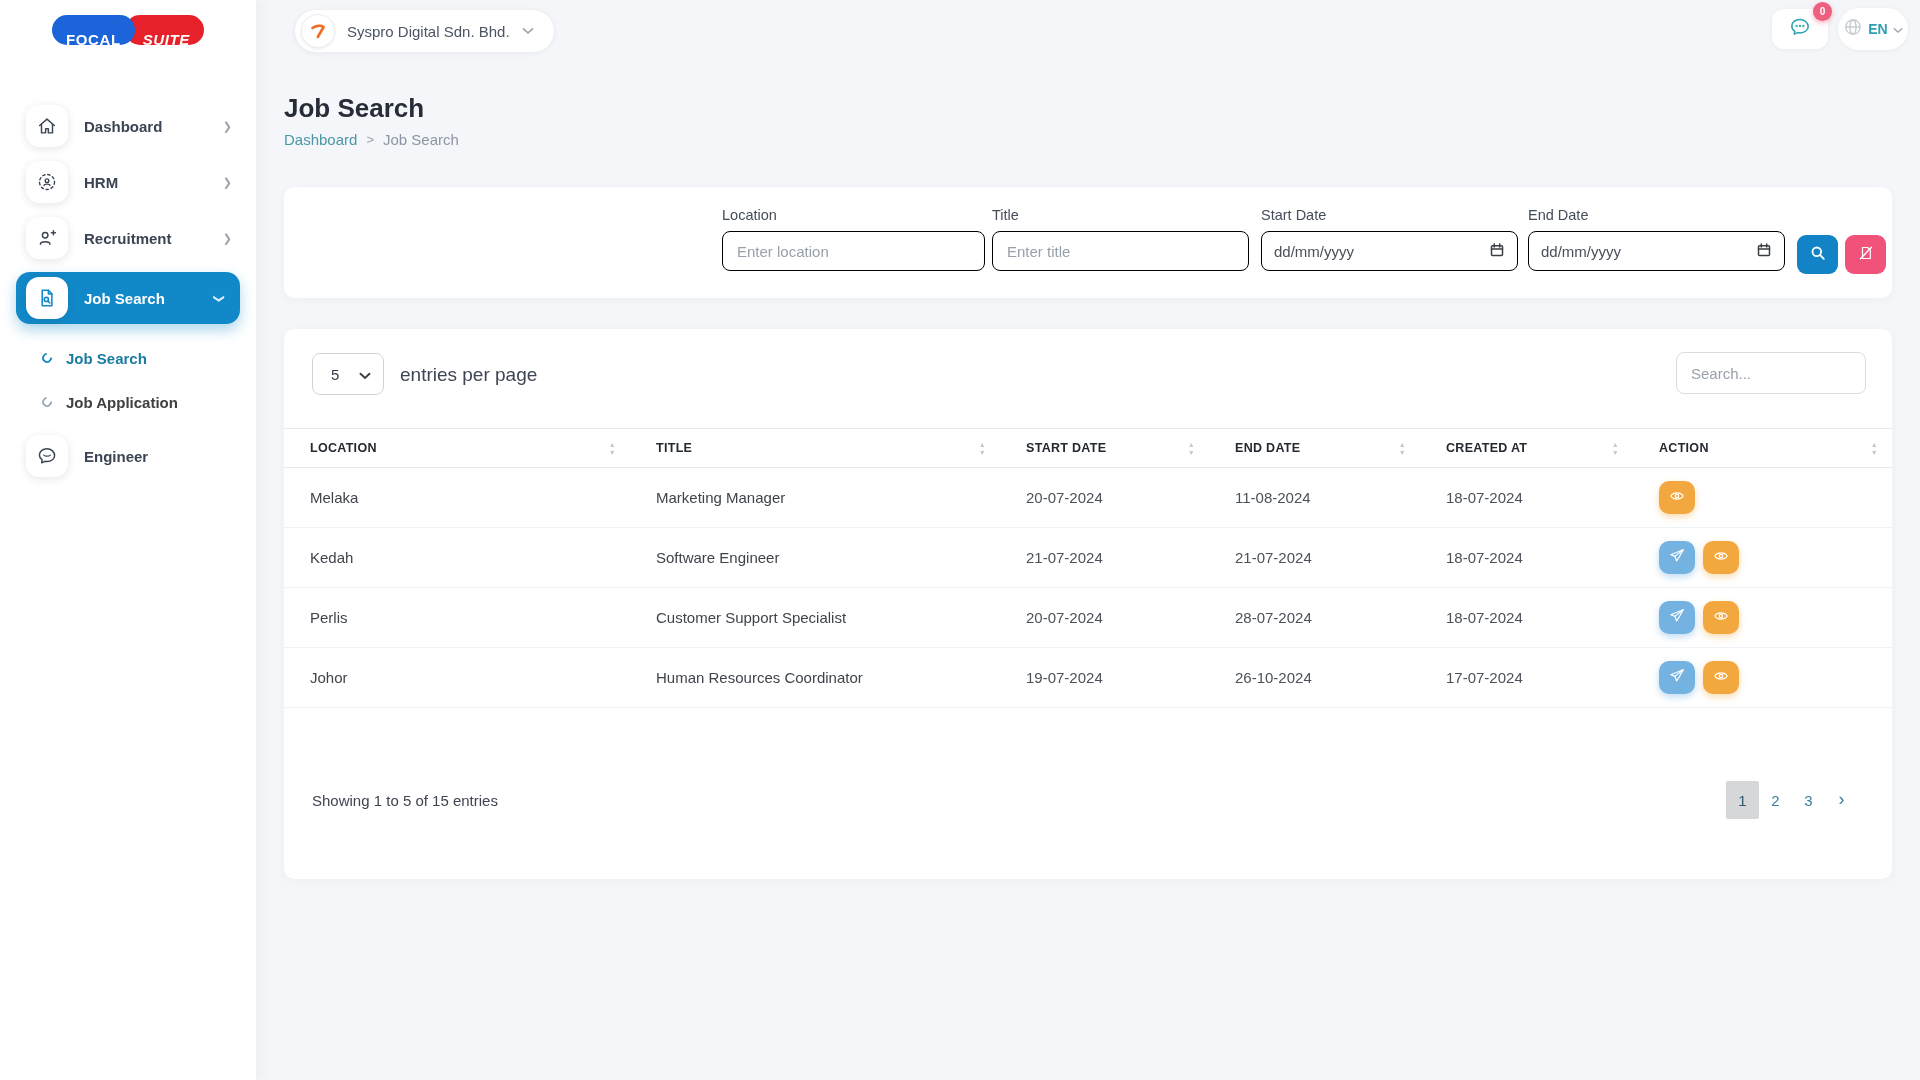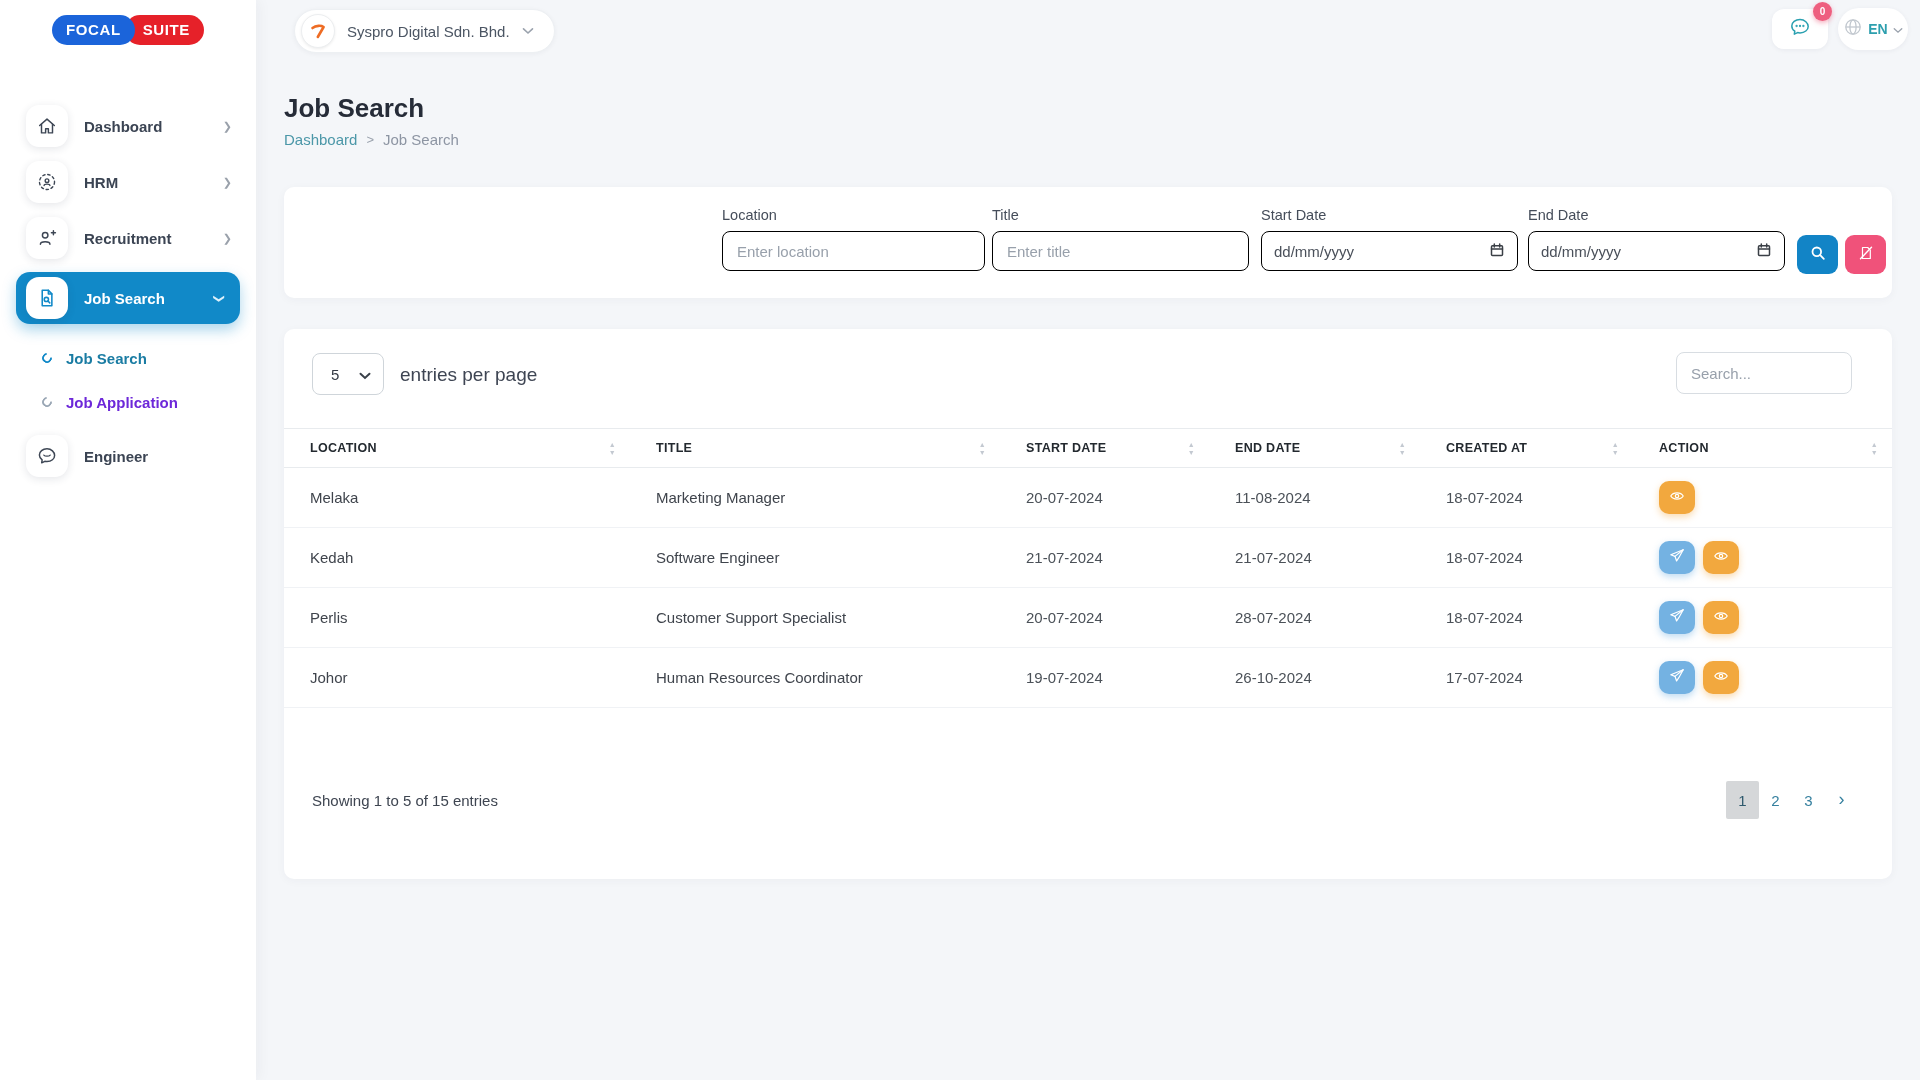--- a/index.html
+++ b/index.html
@@ -2,36 +2,36 @@
 <html><head>
 <meta charset="utf-8">
 <style>
   * { margin:0; padding:0; box-sizing:border-box; }
   html,body { width:1920px; height:1080px; overflow:hidden; }
   body { font-family:"Liberation Sans","DejaVu Sans",sans-serif; background:#f4f6f9; position:relative; color:#3d4450; }
 
   
   .sidebar { position:absolute; left:0; top:0; width:256px; height:1080px; background:#fff; box-shadow:2px 0 14px rgba(30,40,60,.05); z-index:5; }
   .logo-wrap { display:flex; justify-content:center; padding-top:15px; }
-  .logo-pill { height:30px; line-height:30px; padding:0 14px; font-size:15px; font-weight:bold; letter-spacing:.6px; color:#fff; }
+  .logo-pill { height:30px; line-height:30px; padding:10px 14px; font-size:15px; font-weight:bold; letter-spacing:.6px; color:#fff; }
   .logo-left { background:#1b64da; border-radius:15px; position:relative; z-index:2; }
-  .logo-right { background:#e62129; border-radius:15px; margin-left:-10px; padding-left:18px; z-index:1; }
+  .logo-right { background:#e62129; border-radius:15px; margin-left:-10px; padding-left:18px; z-index:1;font-style:italic; }
   .nav { margin-top:53px; display:flex; flex-direction:column; }
   .nav-item { height:48px; margin:4px 0; display:flex; align-items:center; padding-left:26px; cursor:pointer; }
   .icon-box { width:42px; height:42px; border-radius:13px; background:#fff; box-shadow:0 2px 8px rgba(40,50,70,.12); display:flex; align-items:center; justify-content:center; flex:0 0 auto; }
   .nav-label { margin-left:16px; font-size:15px; font-weight:600; color:#3b4453; }
   .nav-chevron { margin-left:auto; margin-right:24px; color:#9aa1ab; font-size:11px; }
   .nav-item.active { background:#1189c8; margin:6px 16px 4px 16px; border-radius:14px; padding-left:10px; height:52px; box-shadow:0 6px 14px rgba(17,137,200,.35); }
   .nav-item.active .nav-label { color:#fff; font-weight:bold; }
   .nav-item.active .nav-chevron { color:#dff1fb; margin-right:16px; transform:rotate(90deg); }
   .sub-list { margin-top:8px; display:flex; flex-direction:column; }
   .sub-item { height:40px; margin:2px 0; display:flex; align-items:center; padding-left:42px; cursor:pointer; }
   .bullet { width:10px; height:10px; border-radius:50%; border:2px solid #9aa7b5; border-top-color:transparent; transform:rotate(40deg); flex:0 0 auto; }
   .sub-item.active .bullet { border-color:#1189c8; border-top-color:transparent; }
-  .sub-label { margin-left:14px; font-size:15px; color:#6d28d9; font-weight:600; }
+  .sub-label { margin-left:14px; font-size:15px; color:#404040; font-weight:600; }
   .sub-item.active .sub-label { color:#1a7ca3; font-weight:bold; }
   .nav-item.messenger { margin-top:8px; }
 
   
   .company-pill { position:absolute; left:294px; top:9px; height:44px; background:#fff; border:1px solid #edf0f3; border-radius:22px; display:flex; align-items:center; gap:12px; padding:0 20px 0 6px; box-shadow:0 1px 5px rgba(30,40,60,.05); cursor:pointer; }
   .company-logo { width:34px; height:34px; border-radius:50%; background:#fff; border:1px solid #eceef0; box-shadow:0 1px 3px rgba(0,0,0,.08); display:flex; align-items:center; justify-content:center; }
   .company-name { font-size:15px; color:#4b5563; }
   .pill-chevron svg { display:block; }
   .chat-btn { position:absolute; left:1772px; top:9px; width:56px; height:40px; background:#fff; border-radius:12px; box-shadow:0 1px 5px rgba(30,40,60,.06); display:flex; align-items:center; justify-content:center; cursor:pointer; }
   .chat-badge { position:absolute; top:-7px; right:-4px; min-width:19px; height:19px; border-radius:10px; background:#ee5f7f; color:#fff; font-size:10px; font-weight:bold; display:flex; align-items:center; justify-content:center; padding:0 5px; box-shadow:0 2px 5px rgba(238,95,127,.5); }
@@ -61,21 +61,21 @@
   .f-title { left:708px; width:257px; }
   .f-start { left:977px; width:257px; }
   .f-end { left:1244px; width:257px; }
   .fbtn { position:absolute; top:48px; width:41px; height:39px; border:none; border-radius:9px; display:flex; align-items:center; justify-content:center; cursor:pointer; }
   .btn-search { left:1513px; background:#1284c6; }
   .btn-reset { left:1561px; background:#f0527a; }
 
   
   .select-box { position:absolute; left:28px; top:24px; width:72px; height:42px; border:1px solid #cfd5da; border-radius:8px; display:flex; align-items:center; justify-content:space-between; padding:0 12px 0 18px; font-size:15px; color:#353b45; cursor:pointer; background:#fff; }
   .entries-label { position:absolute; left:116px; top:35px; font-size:19px; color:#3e4553; }
-  .search-box { position:absolute; left:1392px; top:23px; width:176px; height:42px; border:1px solid #d8dde2; border-radius:8px; padding:0 14px; font-size:15px; color:#333a44; outline:none; font-family:inherit; }
+  .search-box { position:absolute; left:1392px; top:23px; width:190px; height:42px; border:1px solid #d8dde2; border-radius:8px; padding:0 14px; font-size:15px; color:#333a44; outline:none; font-family:inherit; }
   .search-box::placeholder { color:#98a0ab; }
 
   
   table.data { position:absolute; left:0; top:99px; width:1608px; border-collapse:collapse; table-layout:fixed; }
   th { height:39px; border-top:1px solid #e8ebee; border-bottom:1px solid #e8ebee; text-align:left; padding-left:26px; font-size:12.5px; letter-spacing:.3px; color:#23292f; position:relative; cursor:pointer; }
   .sort { position:absolute; right:14px; top:50%; transform:translateY(-50%); display:flex; flex-direction:column; gap:1px; color:#c3c9d1; font-size:7px; line-height:7px; }
   td { height:60px; border-bottom:1px solid #f0f2f5; padding-left:26px; font-size:15px; color:#4b5158; }
   td.strong { color:#3f444c; }
   .actions { display:flex; gap:8px; }
   .abtn { width:36px; height:33px; border:none; border-radius:10px; display:flex; align-items:center; justify-content:center; cursor:pointer; }

